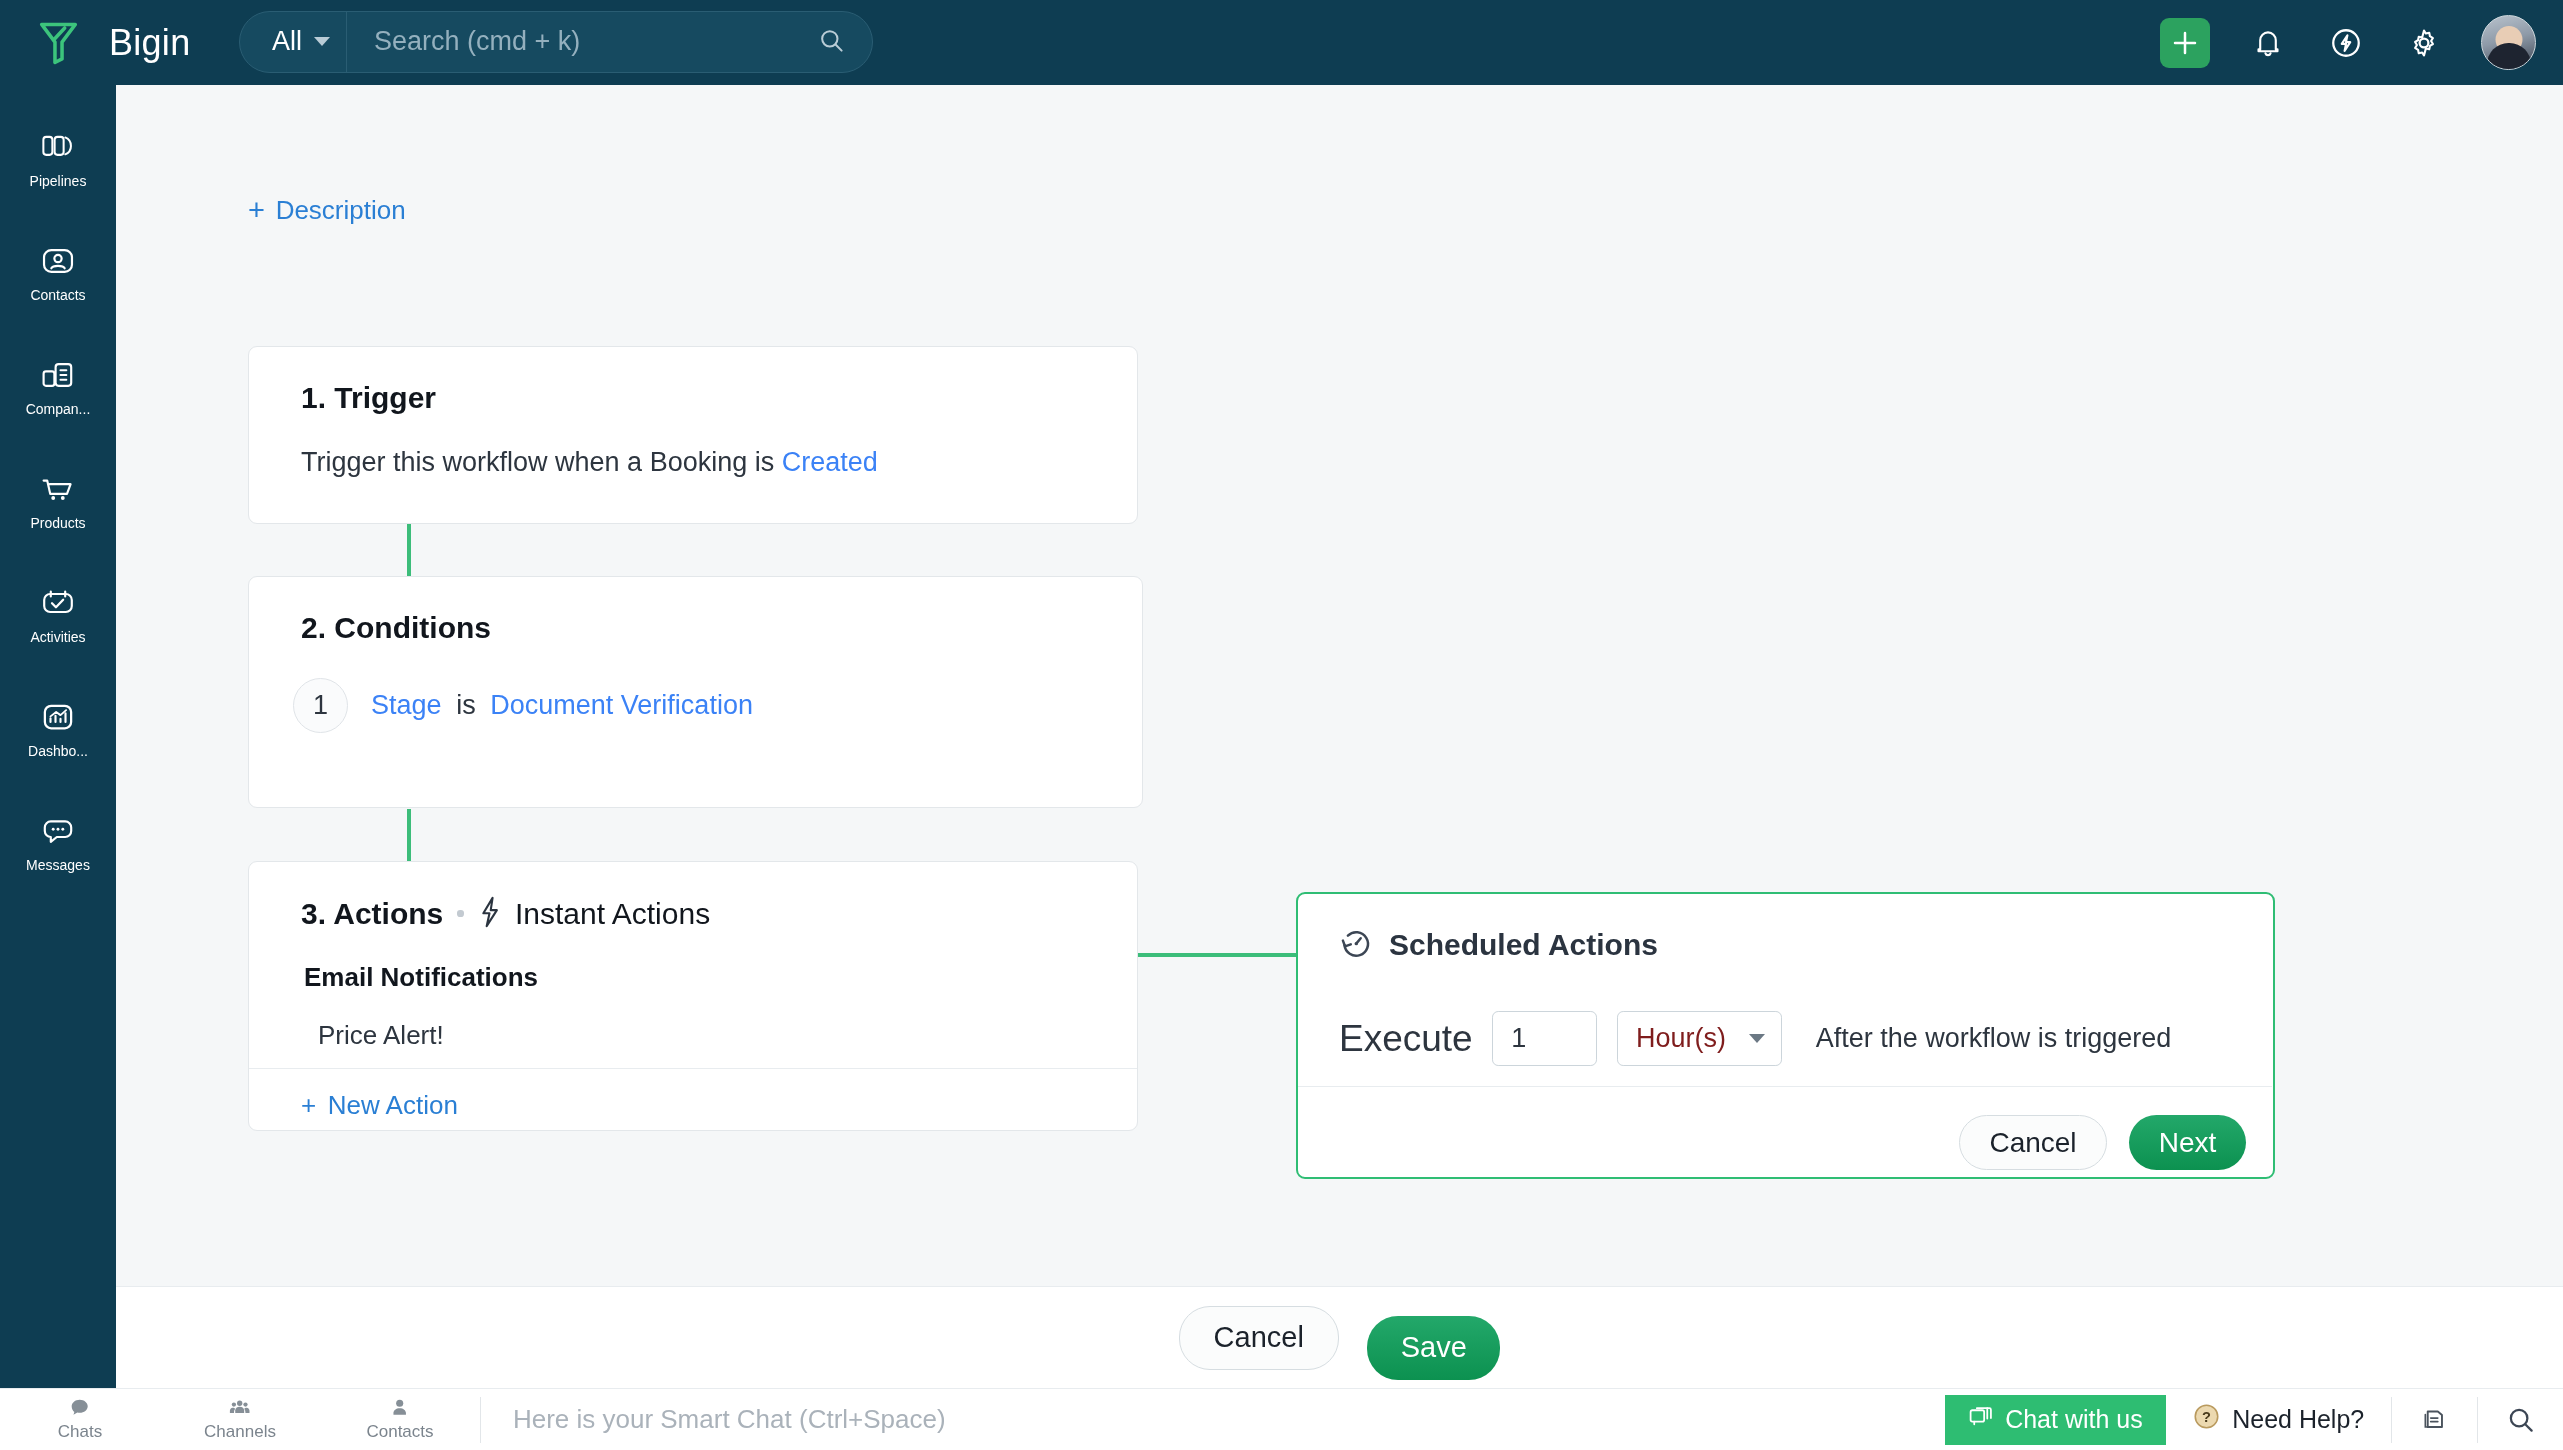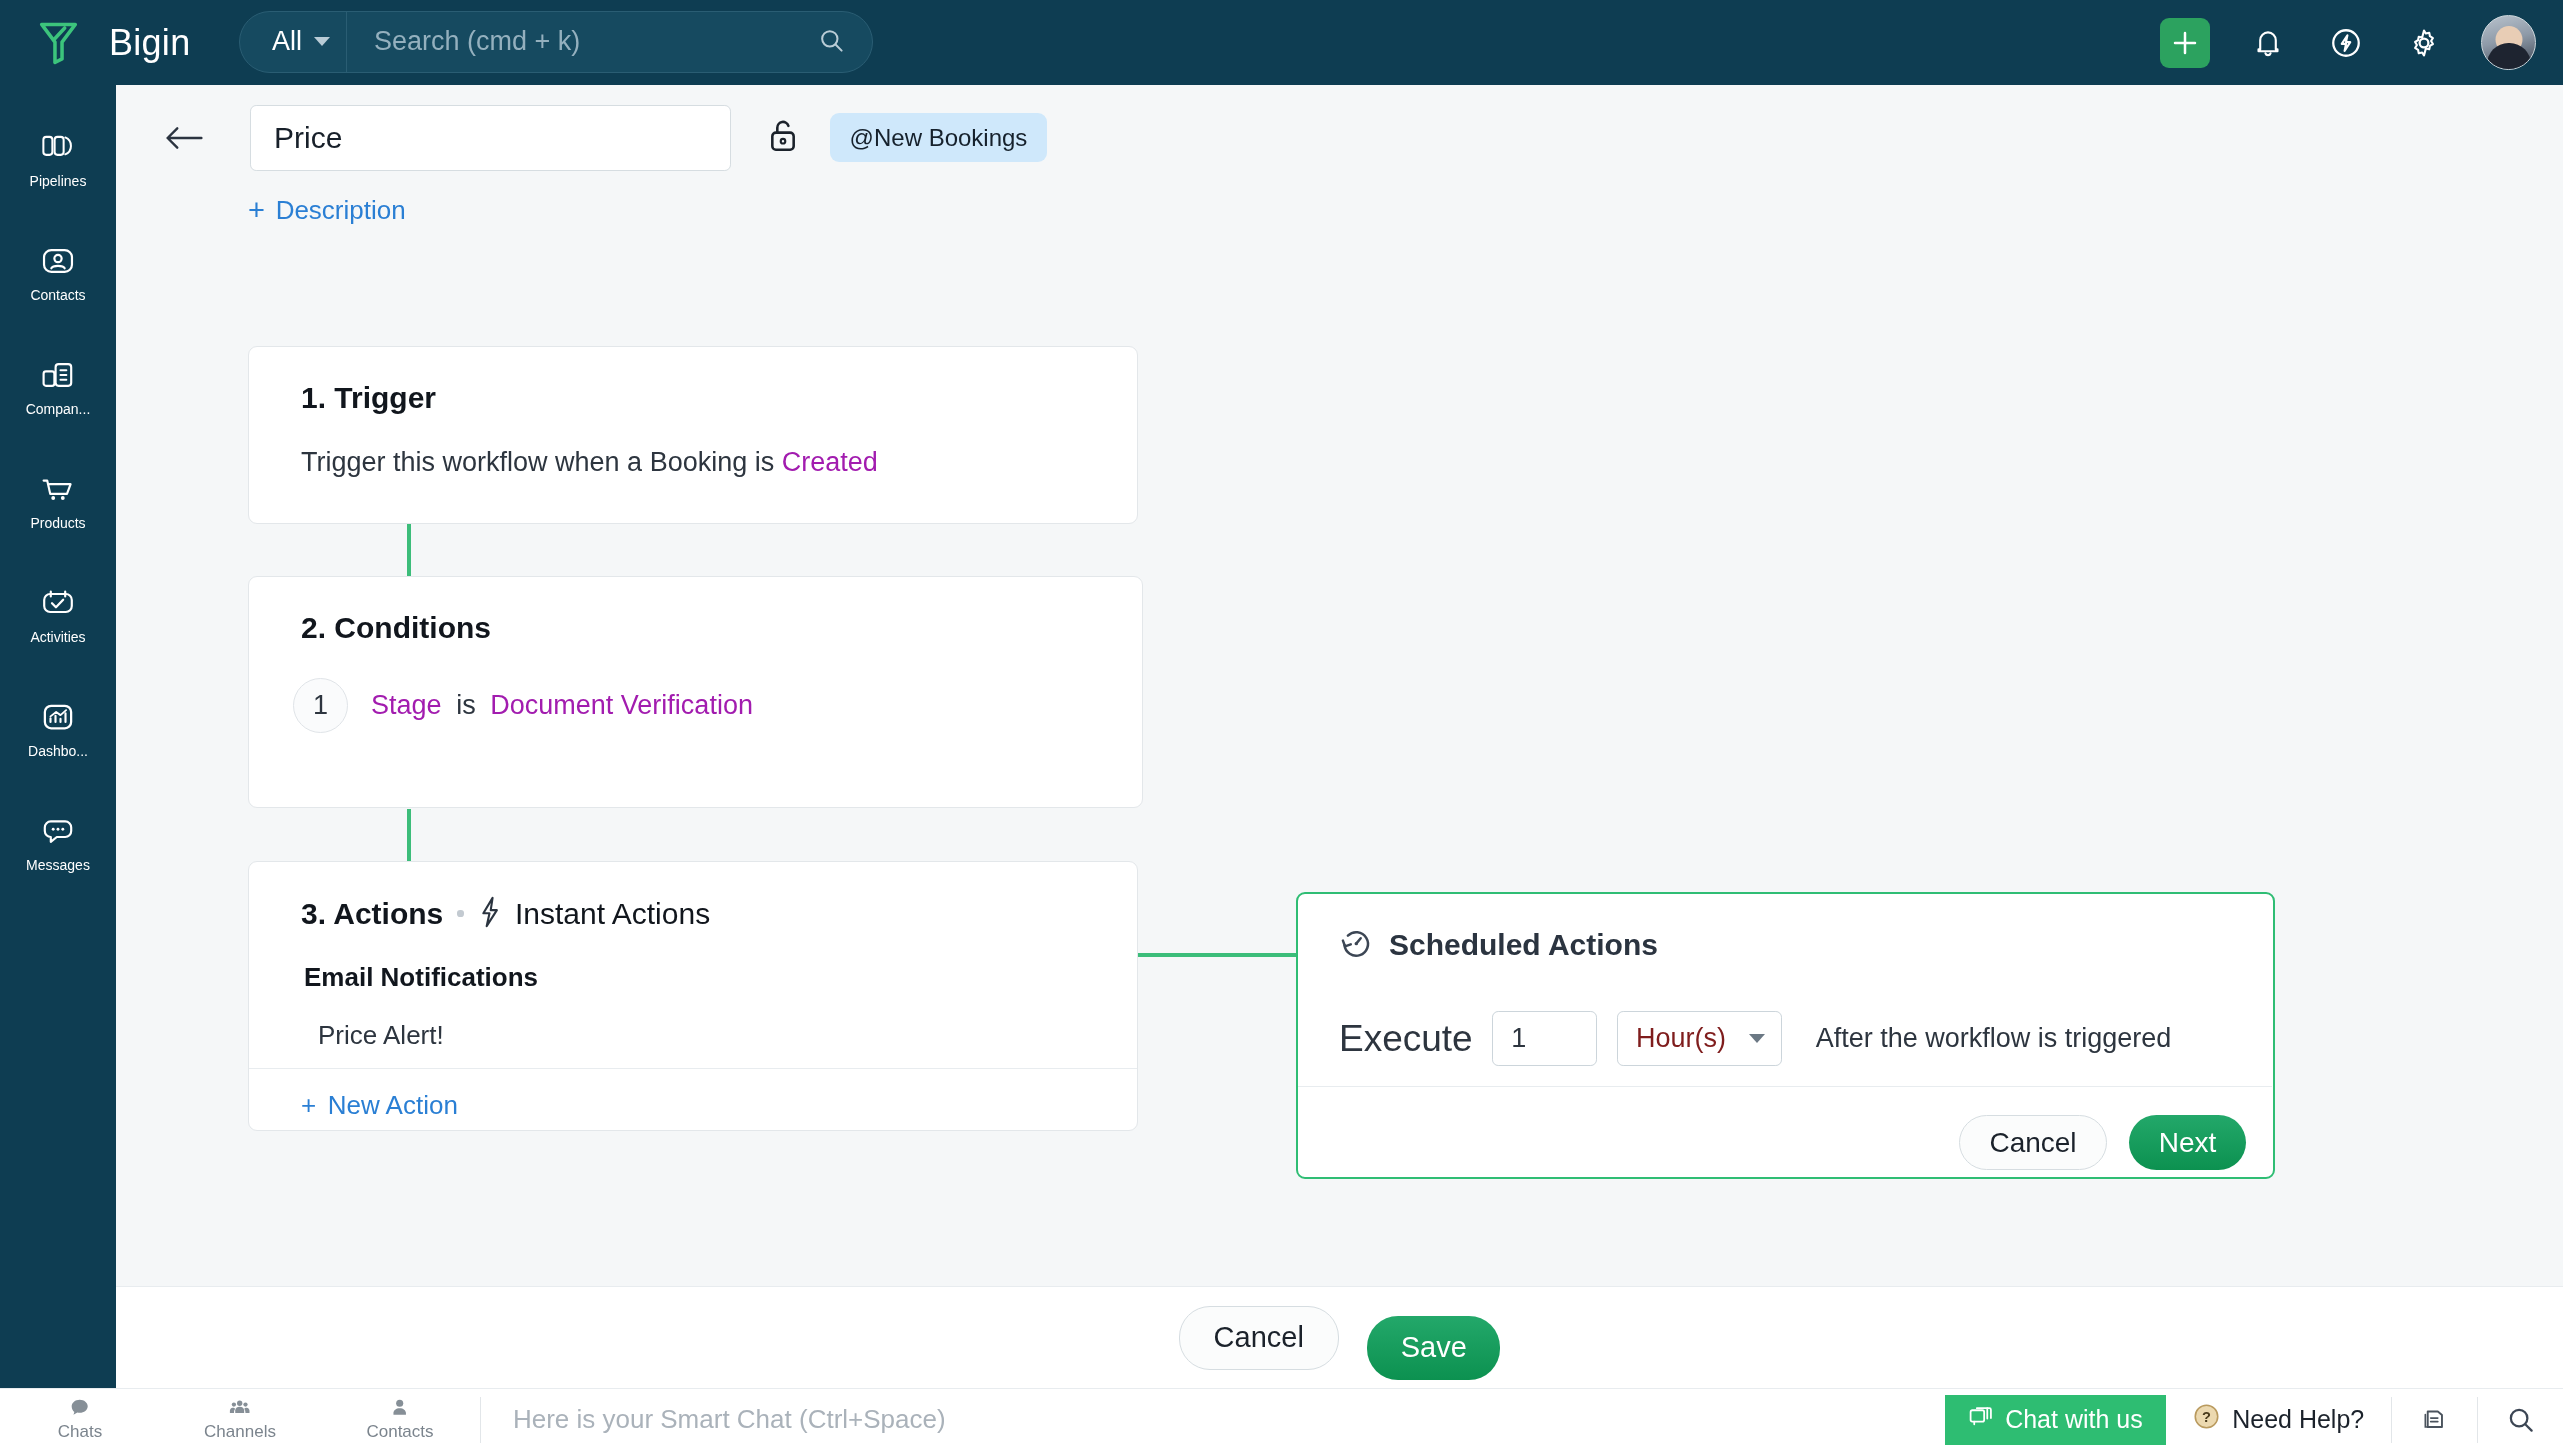--- a/index.html
+++ b/index.html
@@ -93,21 +93,21 @@
   
   .card {
     position: absolute; background: #ffffff; border: 0.9px solid #e3e7ea; border-radius: 9px;
   }
   #card-trigger { left: 132px; top: 261px; width: 890px; height: 178px; }
   #card-conditions { left: 132px; top: 491px; width: 895px; height: 232px; }
   #card-actions { left: 132px; top: 776px; width: 890px; height: 270px; }
 
   .card-title { font-size: 30px; font-weight: 700; color: #11161d; }
   .card-sub { font-size: 27px; color: #2d353f; }
-  .green-t { color: #a21caf; }
+  .green-t { color: #3b82f6; }
 
   #card-trigger .card-title { position: absolute; left: 52px; top: 34px; }
   #card-trigger .card-sub { position: absolute; left: 52px; top: 100px; }
 
   #card-conditions .card-title { position: absolute; left: 52px; top: 34px; }
   .cond-row { position: absolute; left: 44px; top: 101px; display: flex; align-items: center; gap: 23px; }
   .cond-num {
     width: 55px; height: 55px; border-radius: 50%; border: 0.9px solid #e0e4e8; background: #fafbfc;
     display: flex; align-items: center; justify-content: center; font-size: 27px; color: #2d353f;
   }
@@ -324,36 +324,20 @@
           <circle cx="15" cy="10.5" r="1.2" fill="#fff"></circle>
           <circle cx="19" cy="10.5" r="1.2" fill="#fff"></circle>
         </svg>
       </span>
       <span class="side-label">Messages</span>
     </div>
   </div>
 
   <div class="main">
 
-    <div class="header-row">
-      <div class="back-arrow">
-        <svg width="41" height="30" viewBox="0 0 34 24" fill="none">
-          <path d="M31 12H3M11 4L3 12l8 8" stroke="#2b3440" stroke-width="2" stroke-linecap="round" stroke-linejoin="round"></path>
-        </svg>
-      </div>
-      <div class="title-input">Price</div>
-      <div class="lock-icon">
-        <svg width="32" height="37" viewBox="0 0 22 26" fill="none">
-          <rect x="3.5" y="11" width="15" height="12" rx="2.5" stroke="#1b222b" stroke-width="1.8"></rect>
-          <path d="M7 11V7.5a4 4 0 0 1 7.8-1.3" stroke="#1b222b" stroke-width="1.8" stroke-linecap="round"></path>
-          <circle cx="11" cy="17" r="1.6" stroke="#1b222b" stroke-width="1.5"></circle>
-        </svg>
-      </div>
-      <div class="pill-tag">@New Bookings</div>
-    </div>
 
     <div class="desc-link">
       <span class="desc-plus">+</span>
       <span>Description</span>
     </div>
 
     <div class="vconn" id="vconn1"></div>
     <div class="vconn" id="vconn2"></div>
     <div class="hconn"></div>
 

